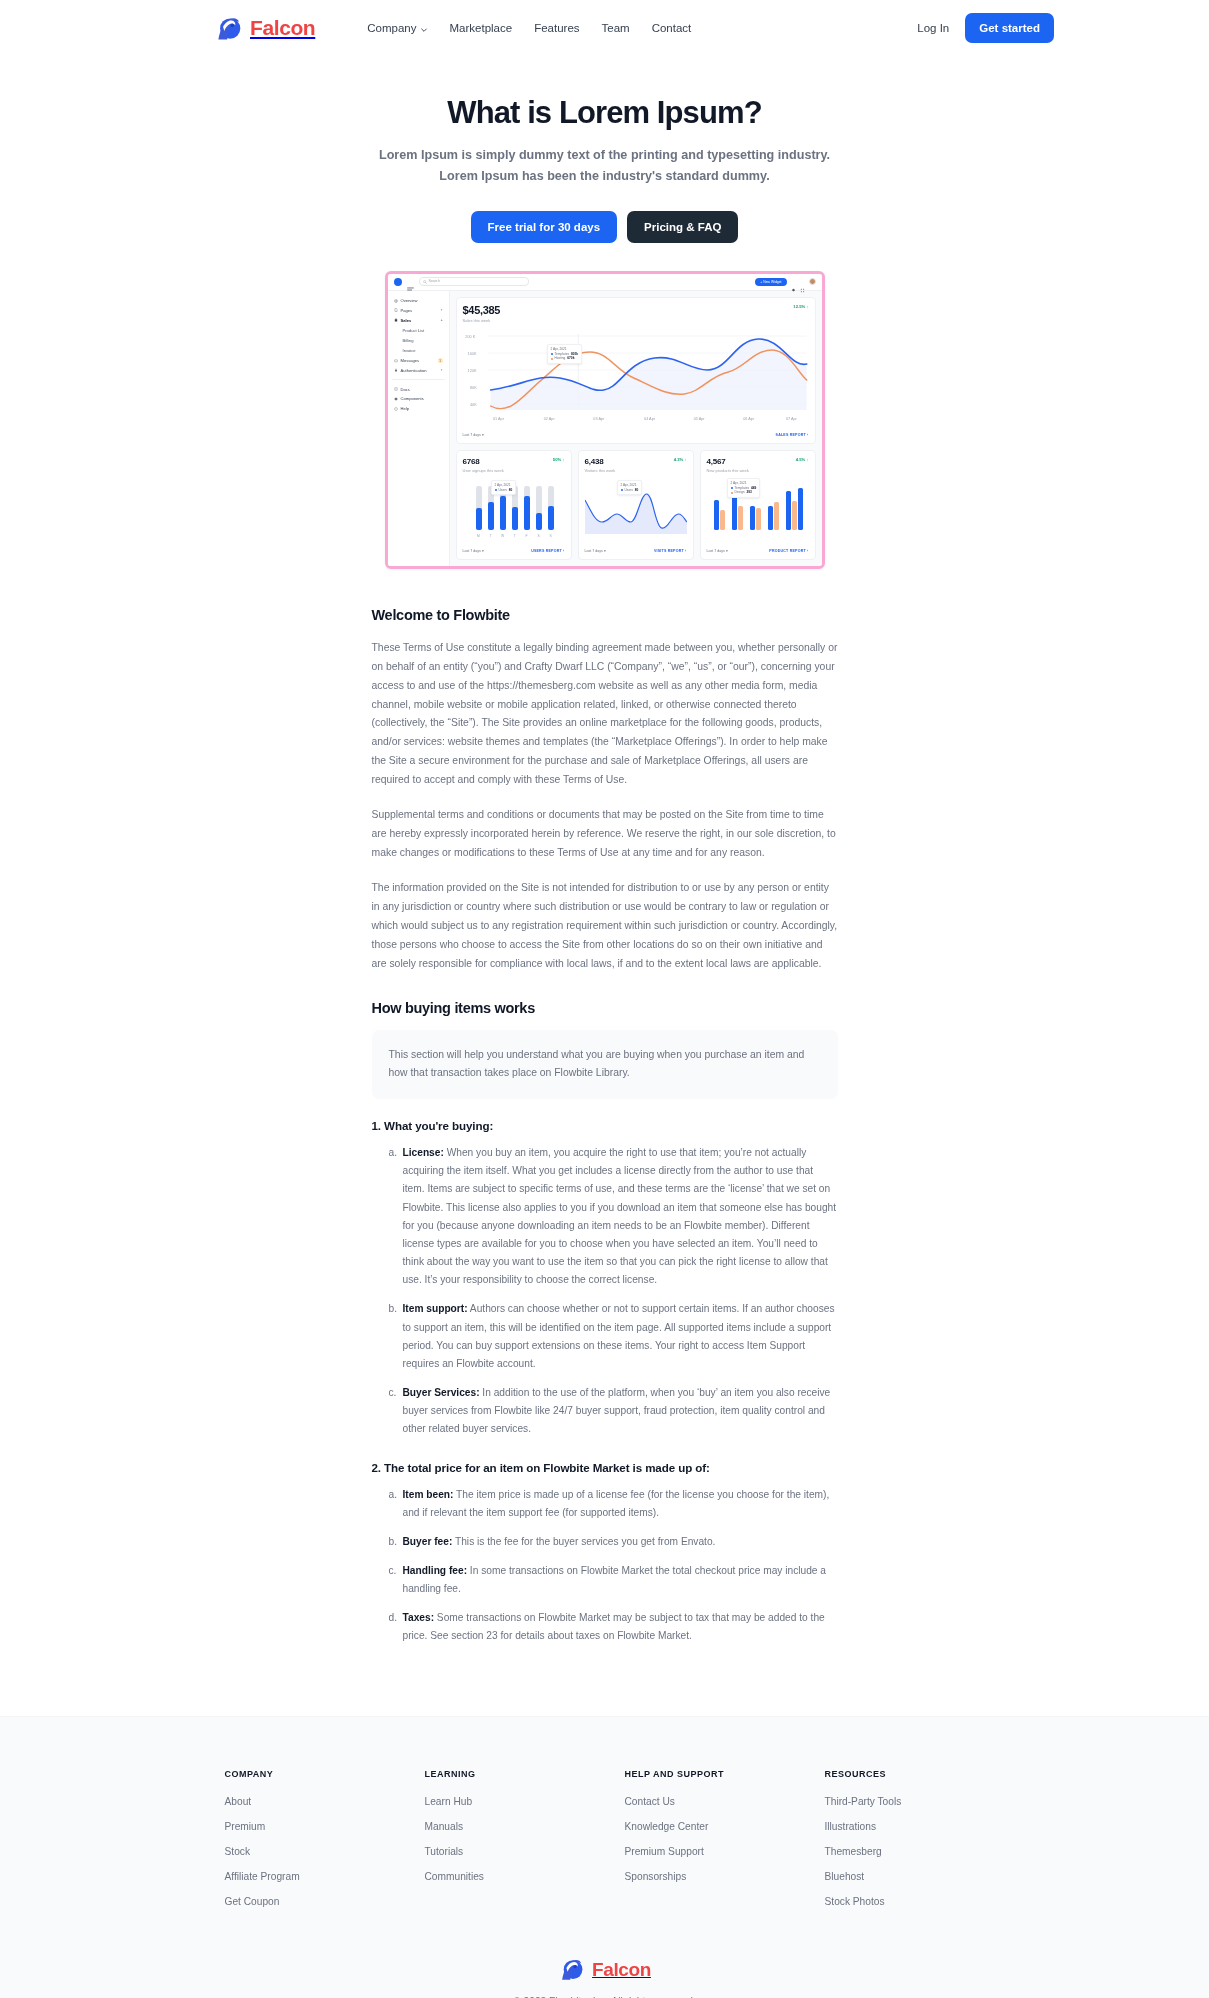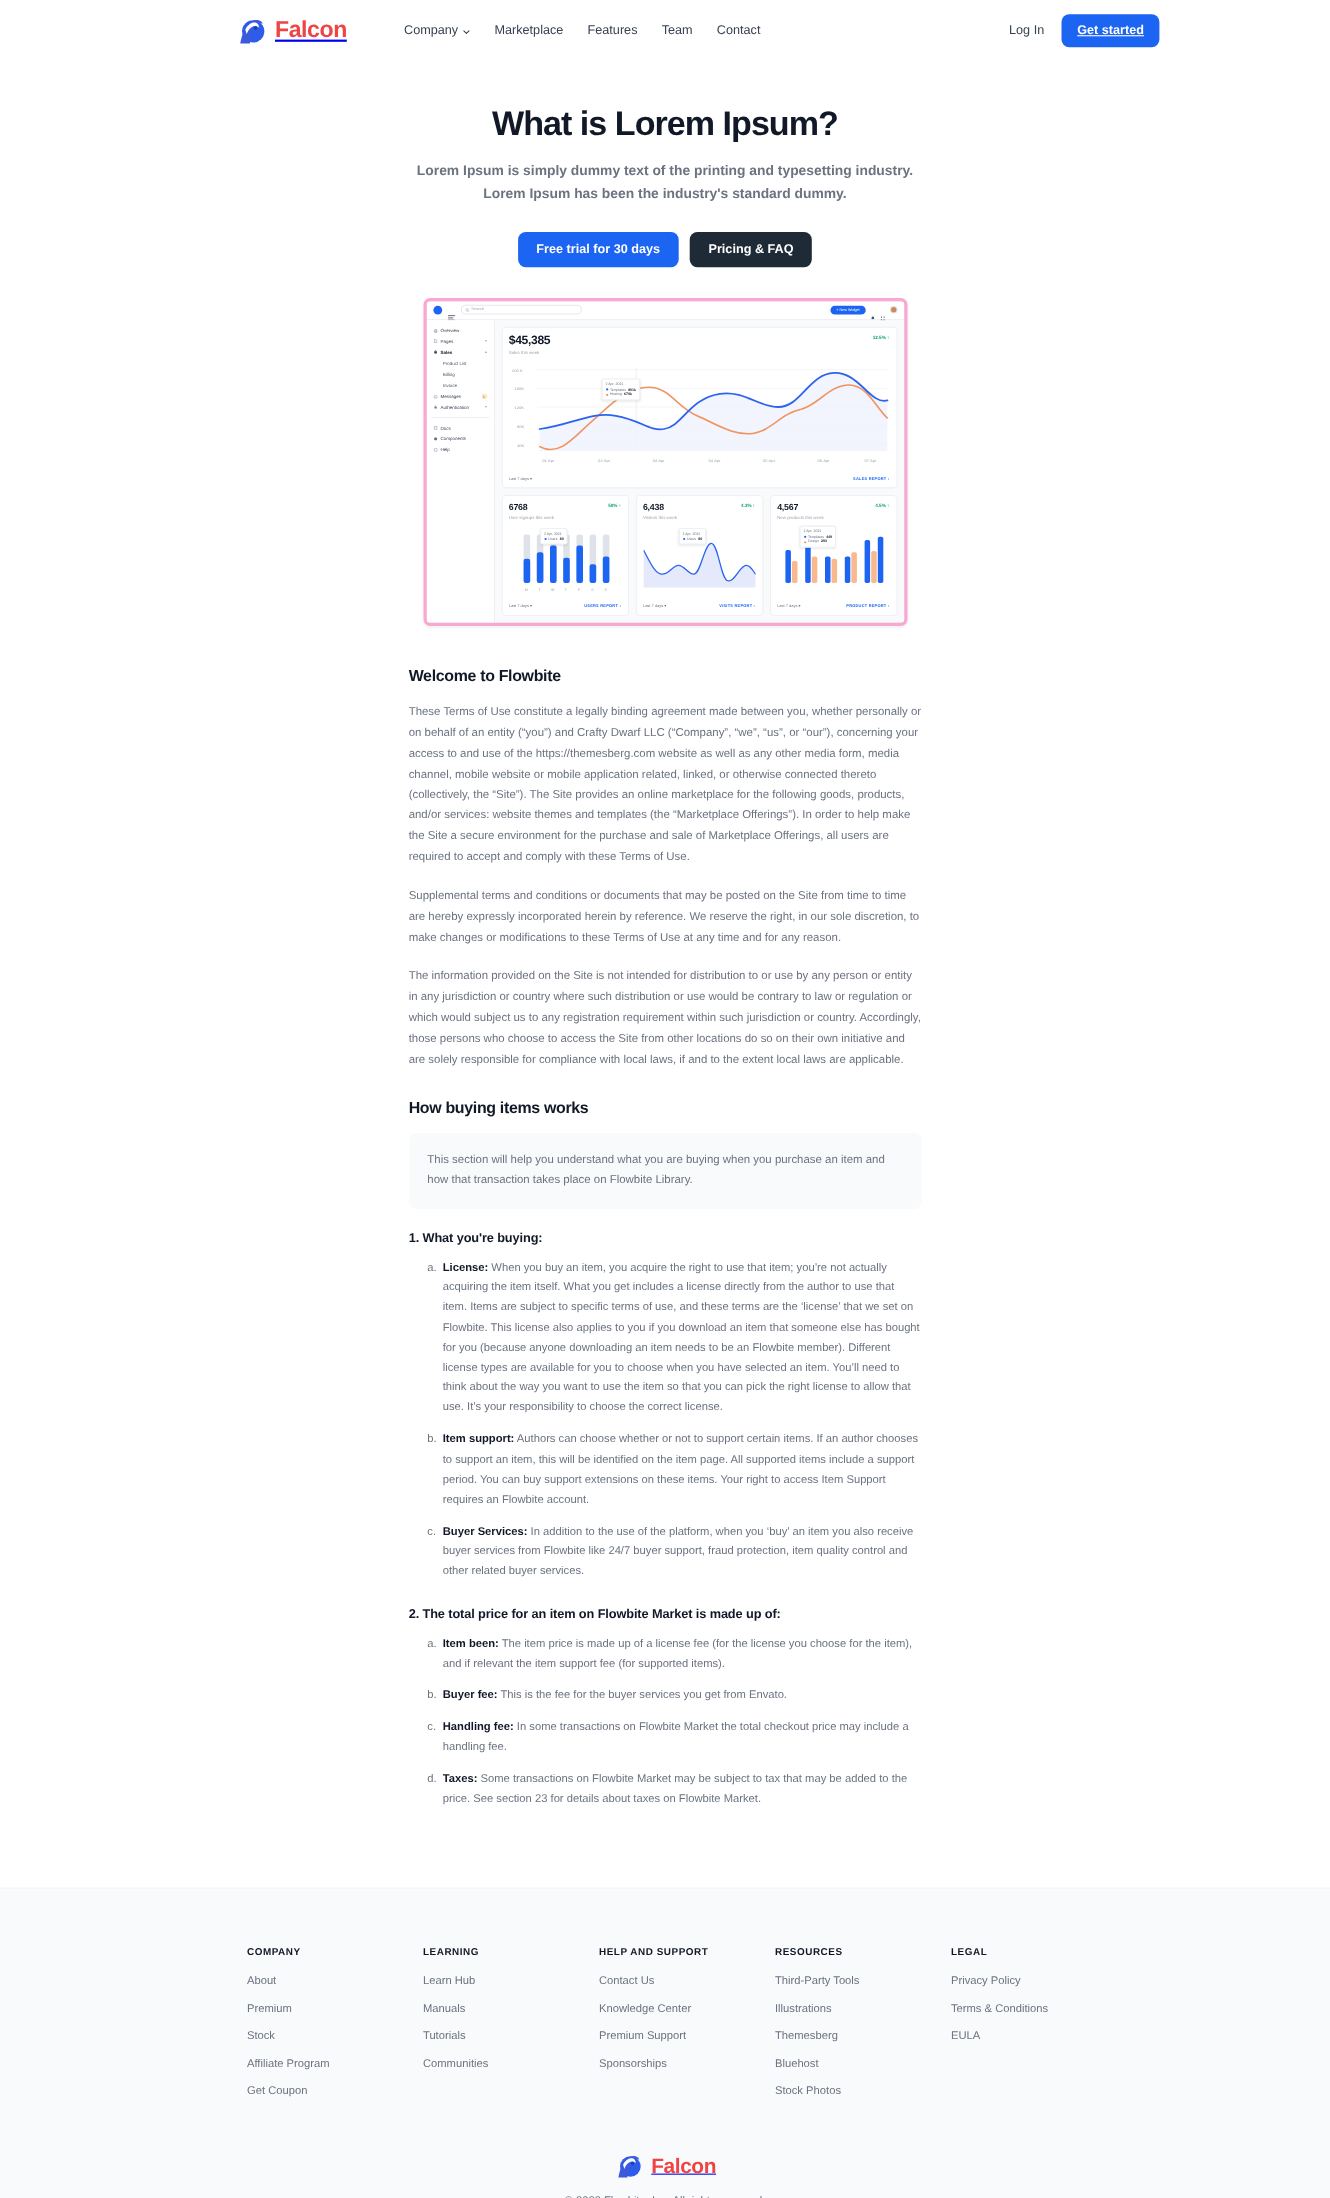--- a/index.html
+++ b/index.html
@@ -60,21 +60,20 @@
   .btn-primary {
     background: #1c64f2;
     color: #fff;
     font-size: 11.5px;
     font-weight: 600;
     border: none;
     border-radius: 7px;
     padding: 9px 14px;
     cursor: pointer;
     white-space: nowrap;
-    text-decoration: underline;
   }
 
   
   .hero { text-align: center; padding-top: 38px; }
   .hero h1 {
     font-size: 31px;
     font-weight: 800;
     letter-spacing: -0.9px;
     color: #111827;
     line-height: 1.2;
@@ -754,26 +753,20 @@
 
     <div class="fcol">
       <h4>RESOURCES</h4>
       <a href="#">Third-Party Tools</a>
       <a href="#">Illustrations</a>
       <a href="#">Themesberg</a>
       <a href="#">Bluehost</a>
       <a href="#">Stock Photos</a>
     </div>
 
-    <div class="fcol" style="width:120px">
-      <h4>LEGAL</h4>
-      <a href="#">Privacy Policy</a>
-      <a href="#">Terms &amp; Conditions</a>
-      <a href="#">EULA</a>
-    </div>
   </div>
 
   <div class="footer-bottom">
     <a class="footer-brand" href="#">
       <span class="brand-mark">
         <svg viewBox="0 0 32 32" width="25" height="25">
           <circle cx="18" cy="16" r="12" fill="#2f5bea"></circle>
           <path d="M4 29 C6 19 9 9 17 5 C22 2.5 27 4 28.5 8 C25 6 21 7.5 18.5 11 C16 14.5 15 20 14.5 29 Z" fill="#3b5bdb"></path>
           <path d="M9.5 14 C12 9 16 6 20 6.5 C23 7 24.5 9.5 24 12 C22 9.5 18.5 9.5 15.5 12 C13.5 13.6 12 16 11 19 Z" fill="#ffffff"></path>
           <circle cx="20.5" cy="12.5" r="2" fill="#1f3fb8"></circle>

